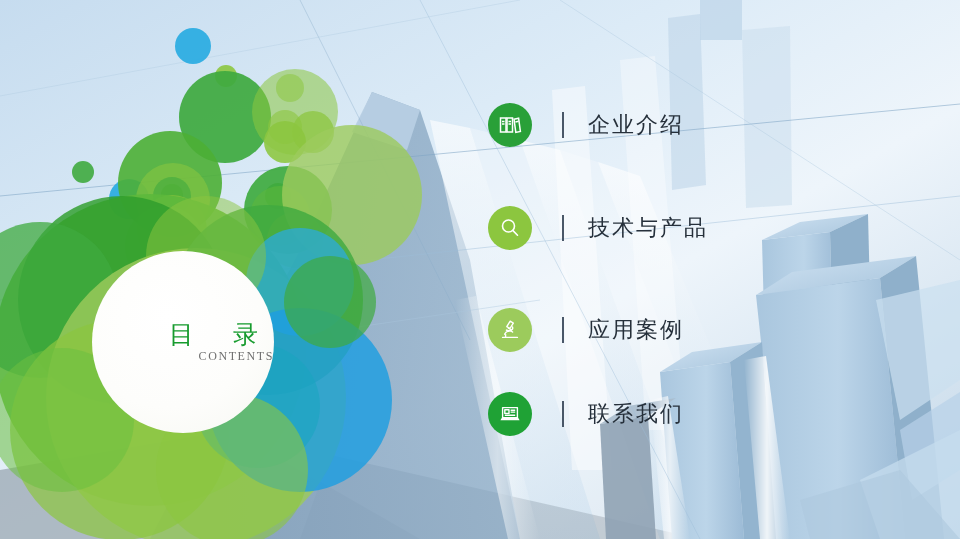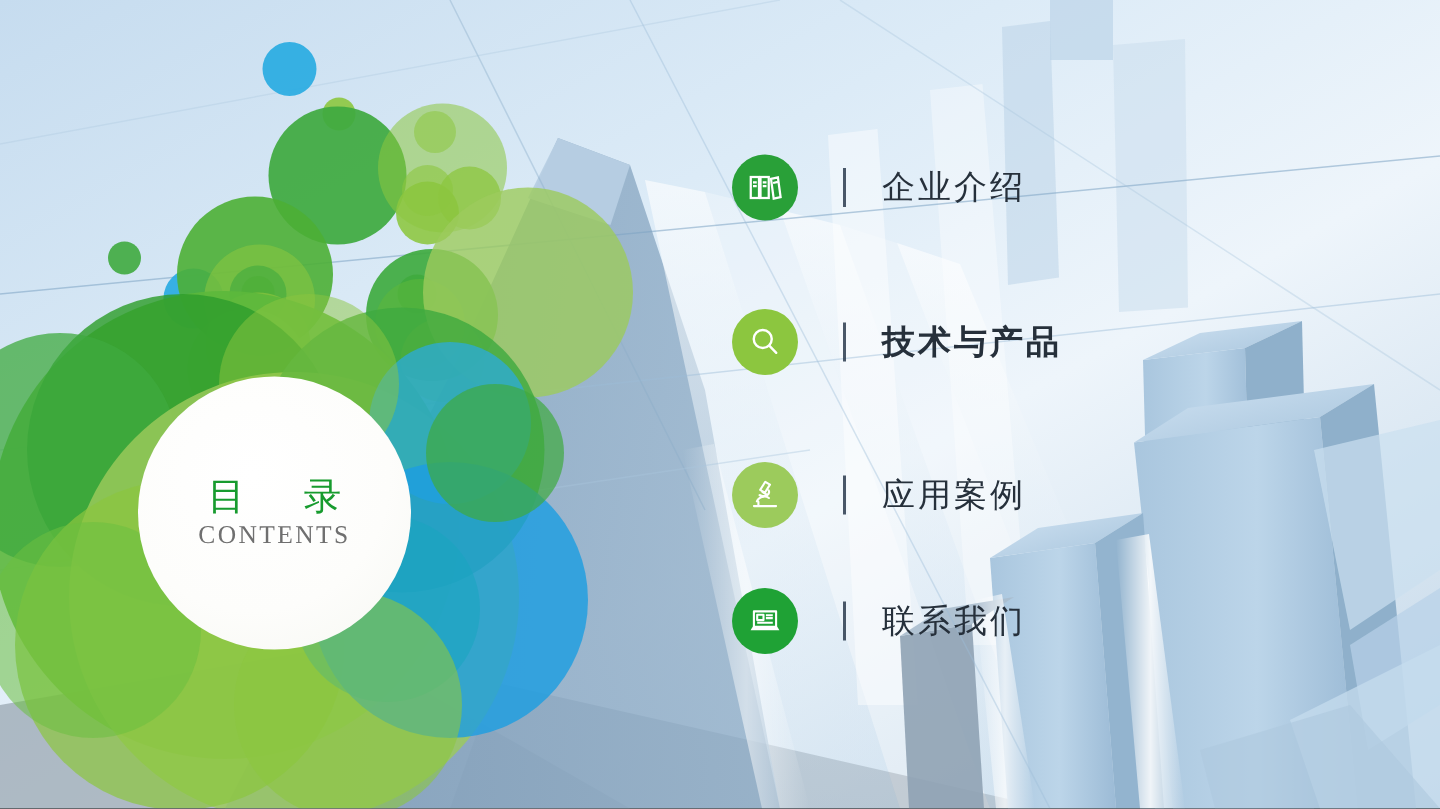--- a/index.html
+++ b/index.html
@@ -14,34 +14,34 @@
 
   
   .bg-layer{position:absolute;inset:0;overflow:hidden;}
 
   
   #disc{
     position:absolute;
     left:92px;top:251px;width:182px;height:182px;
     border-radius:50%;
     background:radial-gradient(circle at 42% 36%,#ffffff 0%,#fdfdfb 58%,#f6f7f2 100%);
-    display:flex;flex-direction:column;align-items:center;justify-content:center;
+    display:flex;flex-direction:column;align-items:flex-end;justify-content:center;
     z-index:6;
   }
   #disc .cn{
     color:#179b2e;
     font-size:25px;
     letter-spacing:16px;
     text-indent:16px;
     font-family:"Liberation Sans","DejaVu Sans",sans-serif;
     line-height:1.15;
   }
   #disc .en{
     color:#6f6f6f;
-    font-size:17px;
+    font-size:12px;
     letter-spacing:1.6px;
     font-family:"Liberation Serif","DejaVu Serif",serif;
     margin-top:1px;
   }
 
   
   #menu{position:absolute;left:488px;top:0;width:420px;height:436px;z-index:9;}
   .mi{position:absolute;display:flex;align-items:center;height:44px;}
   .mi .ic{
     width:44px;height:44px;border-radius:50%;
@@ -217,21 +217,21 @@
             <rect x="10" y="6" width="5.5" height="14"></rect>
             <path d="M17 7.2 L21.6 6.2 L23.4 19.4 L18.8 20.4 Z"></path>
             <path d="M5 9.5 h2.5 M5 12 h2.5 M11.5 9.5 h2.5 M11.5 12 h2.5 M18.4 10 l3.2 -0.7"></path>
           </g>
         </svg>
       </span>
       <span class="sep"></span>
       <span class="lb">企业介绍</span>
     </div>
 
-    <div class="mi" style="top:206px;left:0;font-weight:bold;">
+    <div class="mi" style="top:206px;left:0;">
       <span class="ic" style="background:#8cc63f;">
         <svg width="26" height="26" viewBox="0 0 26 26">
           <g fill="none" stroke="#ffffff" stroke-width="1.6" stroke-linecap="round">
             <circle cx="11.5" cy="11" r="6"></circle>
             <line x1="16" y1="15.6" x2="20.5" y2="20.2"></line>
           </g>
         </svg>
       </span>
       <span class="sep"></span>
       <span class="lb">技术与产品</span>

